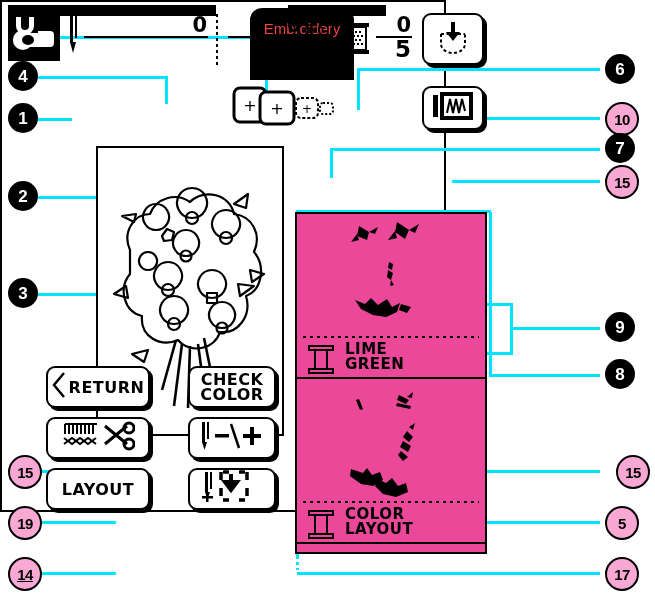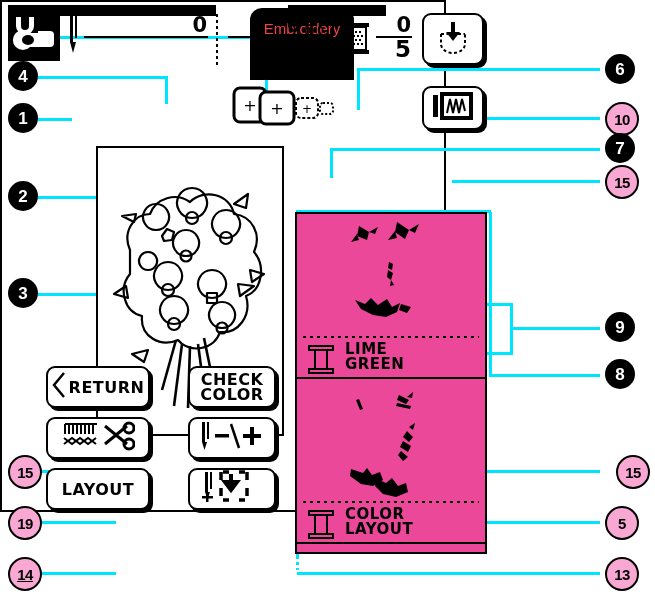--- a/index.html
+++ b/index.html
@@ -120,21 +120,21 @@
 <div class="cal outline" style="left:8px;top:557px;text-decoration:underline;">14</div>
 
 <div class="cal filled" style="left:605px;top:54px;">6</div>
 <div class="cal outline" style="left:605px;top:102px;">10</div>
 <div class="cal filled" style="left:605px;top:133px;">7</div>
 <div class="cal outline" style="left:605px;top:165px;">15</div>
 <div class="cal filled" style="left:605px;top:312px;">9</div>
 <div class="cal filled" style="left:605px;top:359px;">8</div>
 <div class="cal outline" style="left:616px;top:455px;">15</div>
 <div class="cal outline" style="left:605px;top:506px;">5</div>
-<div class="cal outline" style="left:605px;top:557px;">13</div>
+<div class="cal outline" style="left:605px;top:557px;">17</div>
 
 <div id="tab" class="abs">
   <span>Embroidery</span>
 </div>
 
 <div id="lcd">
 
   <div class="blkbar" style="left:8px;top:5px;width:208px;"></div>
   <div class="blkbar" style="left:288px;top:5px;width:98px;"></div>
 

